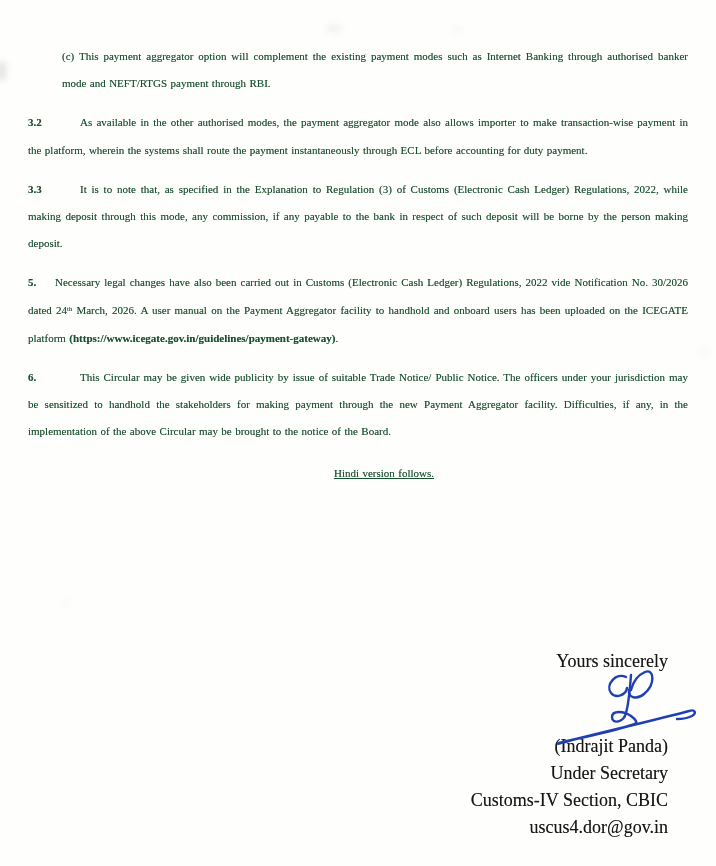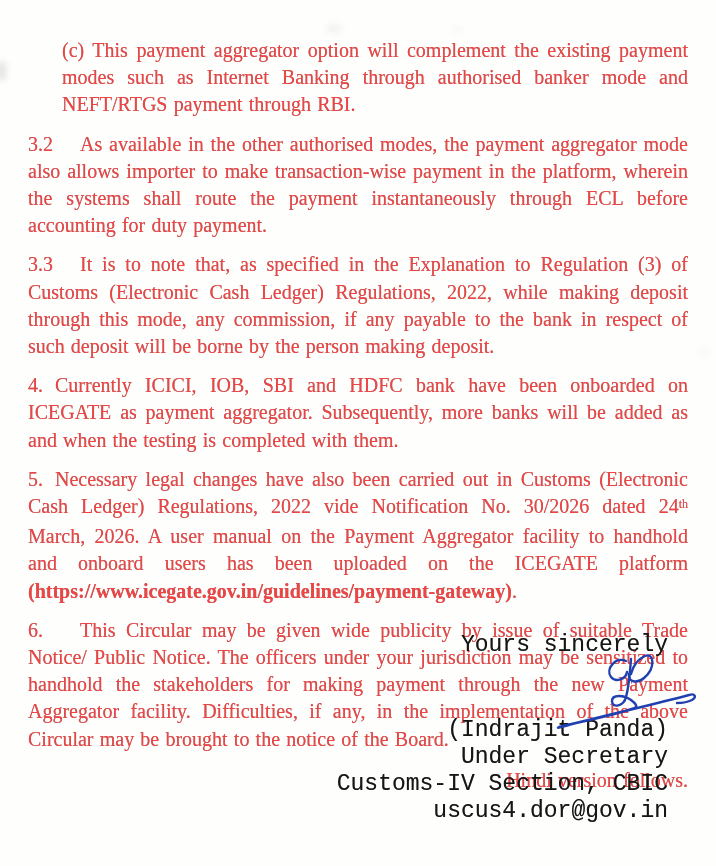--- a/index.html
+++ b/index.html
@@ -16,45 +16,44 @@
   }
   
   .smudge{position:absolute;background:#8a8a8a;border-radius:50%;filter:blur(3px);}
   .sm1{left:326px;top:24px;width:16px;height:9px;opacity:.10;}
   .sm2{left:-3px;top:62px;width:9px;height:18px;opacity:.22;border-radius:2px;}
   .sm3{left:452px;top:26px;width:10px;height:6px;opacity:.08;}
   .sm4{left:698px;top:348px;width:12px;height:8px;opacity:.06;}
   .sm5{left:60px;top:600px;width:10px;height:6px;opacity:.05;}
 
   .content{
-    position:absolute;left:28px;top:12px;width:660px;
-    font-size:20px;line-height:27.2px;
-    color:#ef4444;
+    position:absolute;left:28px;top:18px;width:660px;
+    font-size:11px;line-height:27.2px;
+    color:#14532d;
     text-align:justify;
     text-shadow:0 0 .5px rgba(20,20,20,.45);
     word-spacing:.06em;
   }
   .para{margin:12px 0 0 0;}
   .para.first{margin-top:25px;}
   .indent-c{margin-left:34px;}
-  .pnum{display:inline-block;vertical-align:baseline;}
+  .pnum{display:inline-block;vertical-align:baseline;font-weight:bold;}
   .w52{width:52px;}
   .w27{width:27px;}
   .seg-italic{}
   .seg-bold{font-weight:bold;margin-top:48px;}
   .seg-sup{font-size:.6em;position:relative;top:-.45em;}
-  .closing{margin:14px 0 0 52px;text-align:right;}
+  .closing{margin:14px 0 0 52px;text-align:center;text-decoration:underline;}
 
   .sig-block{
-    position:absolute;top:632px;right:48px;
+    position:absolute;top:648px;right:48px;
     text-align:right;
-    font-size:23px;line-height:27px;
+    font-size:18px;line-height:27px;
     color:#161616;
     text-shadow:0 0 .5px rgba(20,20,20,.45);
-    font-family:Liberation Mono, monospace;
   }
   .sig-name{margin-top:58px;}
   .sig-line{white-space:nowrap;}
   .signature-svg{
     position:absolute;right:-34px;top:18px;width:150px;height:86px;
     pointer-events:none;
   }
 </style>
 </head>
 <body>
@@ -68,21 +67,20 @@
   <span class="smudge sm5"></span>
 
   <div class="content">
 
     <p class="para first indent-c"><span class="rich"><span>(c) This payment aggregator option will complement the existing payment modes such as Internet Banking through authorised banker mode and NEFT/RTGS payment through RBI.</span></span></p>
 
     <p class="para"><span class="pnum w52">3.2</span><span class="rich"><span>As available in the other authorised modes, the payment aggregator mode also allows importer to make transaction-wise payment in the platform, wherein the systems shall route the payment instantaneously through ECL before accounting for duty payment.</span></span></p>
 
     <p class="para"><span class="pnum w52">3.3</span><span class="rich"><span>It is to note that, as specified in the </span><span class="seg-italic">Explanation</span><span> to Regulation (3) of Customs (Electronic Cash Ledger) Regulations, 2022, while making deposit through this mode, any commission, if any payable to the bank in respect of such deposit will be borne by the person making deposit.</span></span></p>
 
-    <p class="para"><span class="pnum w27">4.</span><span class="rich"><span>Currently ICICI, IOB, SBI and HDFC bank have been onboarded on ICEGATE as payment aggregator. Subsequently, more banks will be added as and when the testing is completed with them.</span></span></p>
 
     <p class="para"><span class="pnum w27">5.</span><span class="rich"><span>Necessary legal changes have also been carried out in Customs (Electronic Cash Ledger) Regulations, 2022 vide Notification No. 30/2026 dated 24</span><span class="seg-sup">th</span><span> March, 2026. A user manual on the Payment Aggregator facility to handhold and onboard users has been uploaded on the ICEGATE platform </span><span class="seg-bold">(https://www.icegate.gov.in/guidelines/payment-gateway)</span><span>.</span></span></p>
 
     <p class="para"><span class="pnum w52">6.</span><span class="rich"><span>This Circular may be given wide publicity by issue of suitable Trade Notice/ Public Notice. The officers under your jurisdiction may be sensitized to handhold the stakeholders for making payment through the new Payment Aggregator facility. Difficulties, if any, in the implementation of the above Circular may be brought to the notice of the Board.</span></span></p>
 
     <p class="para closing">Hindi version follows.</p>
 
   </div>
 
   <div class="sig-block">

